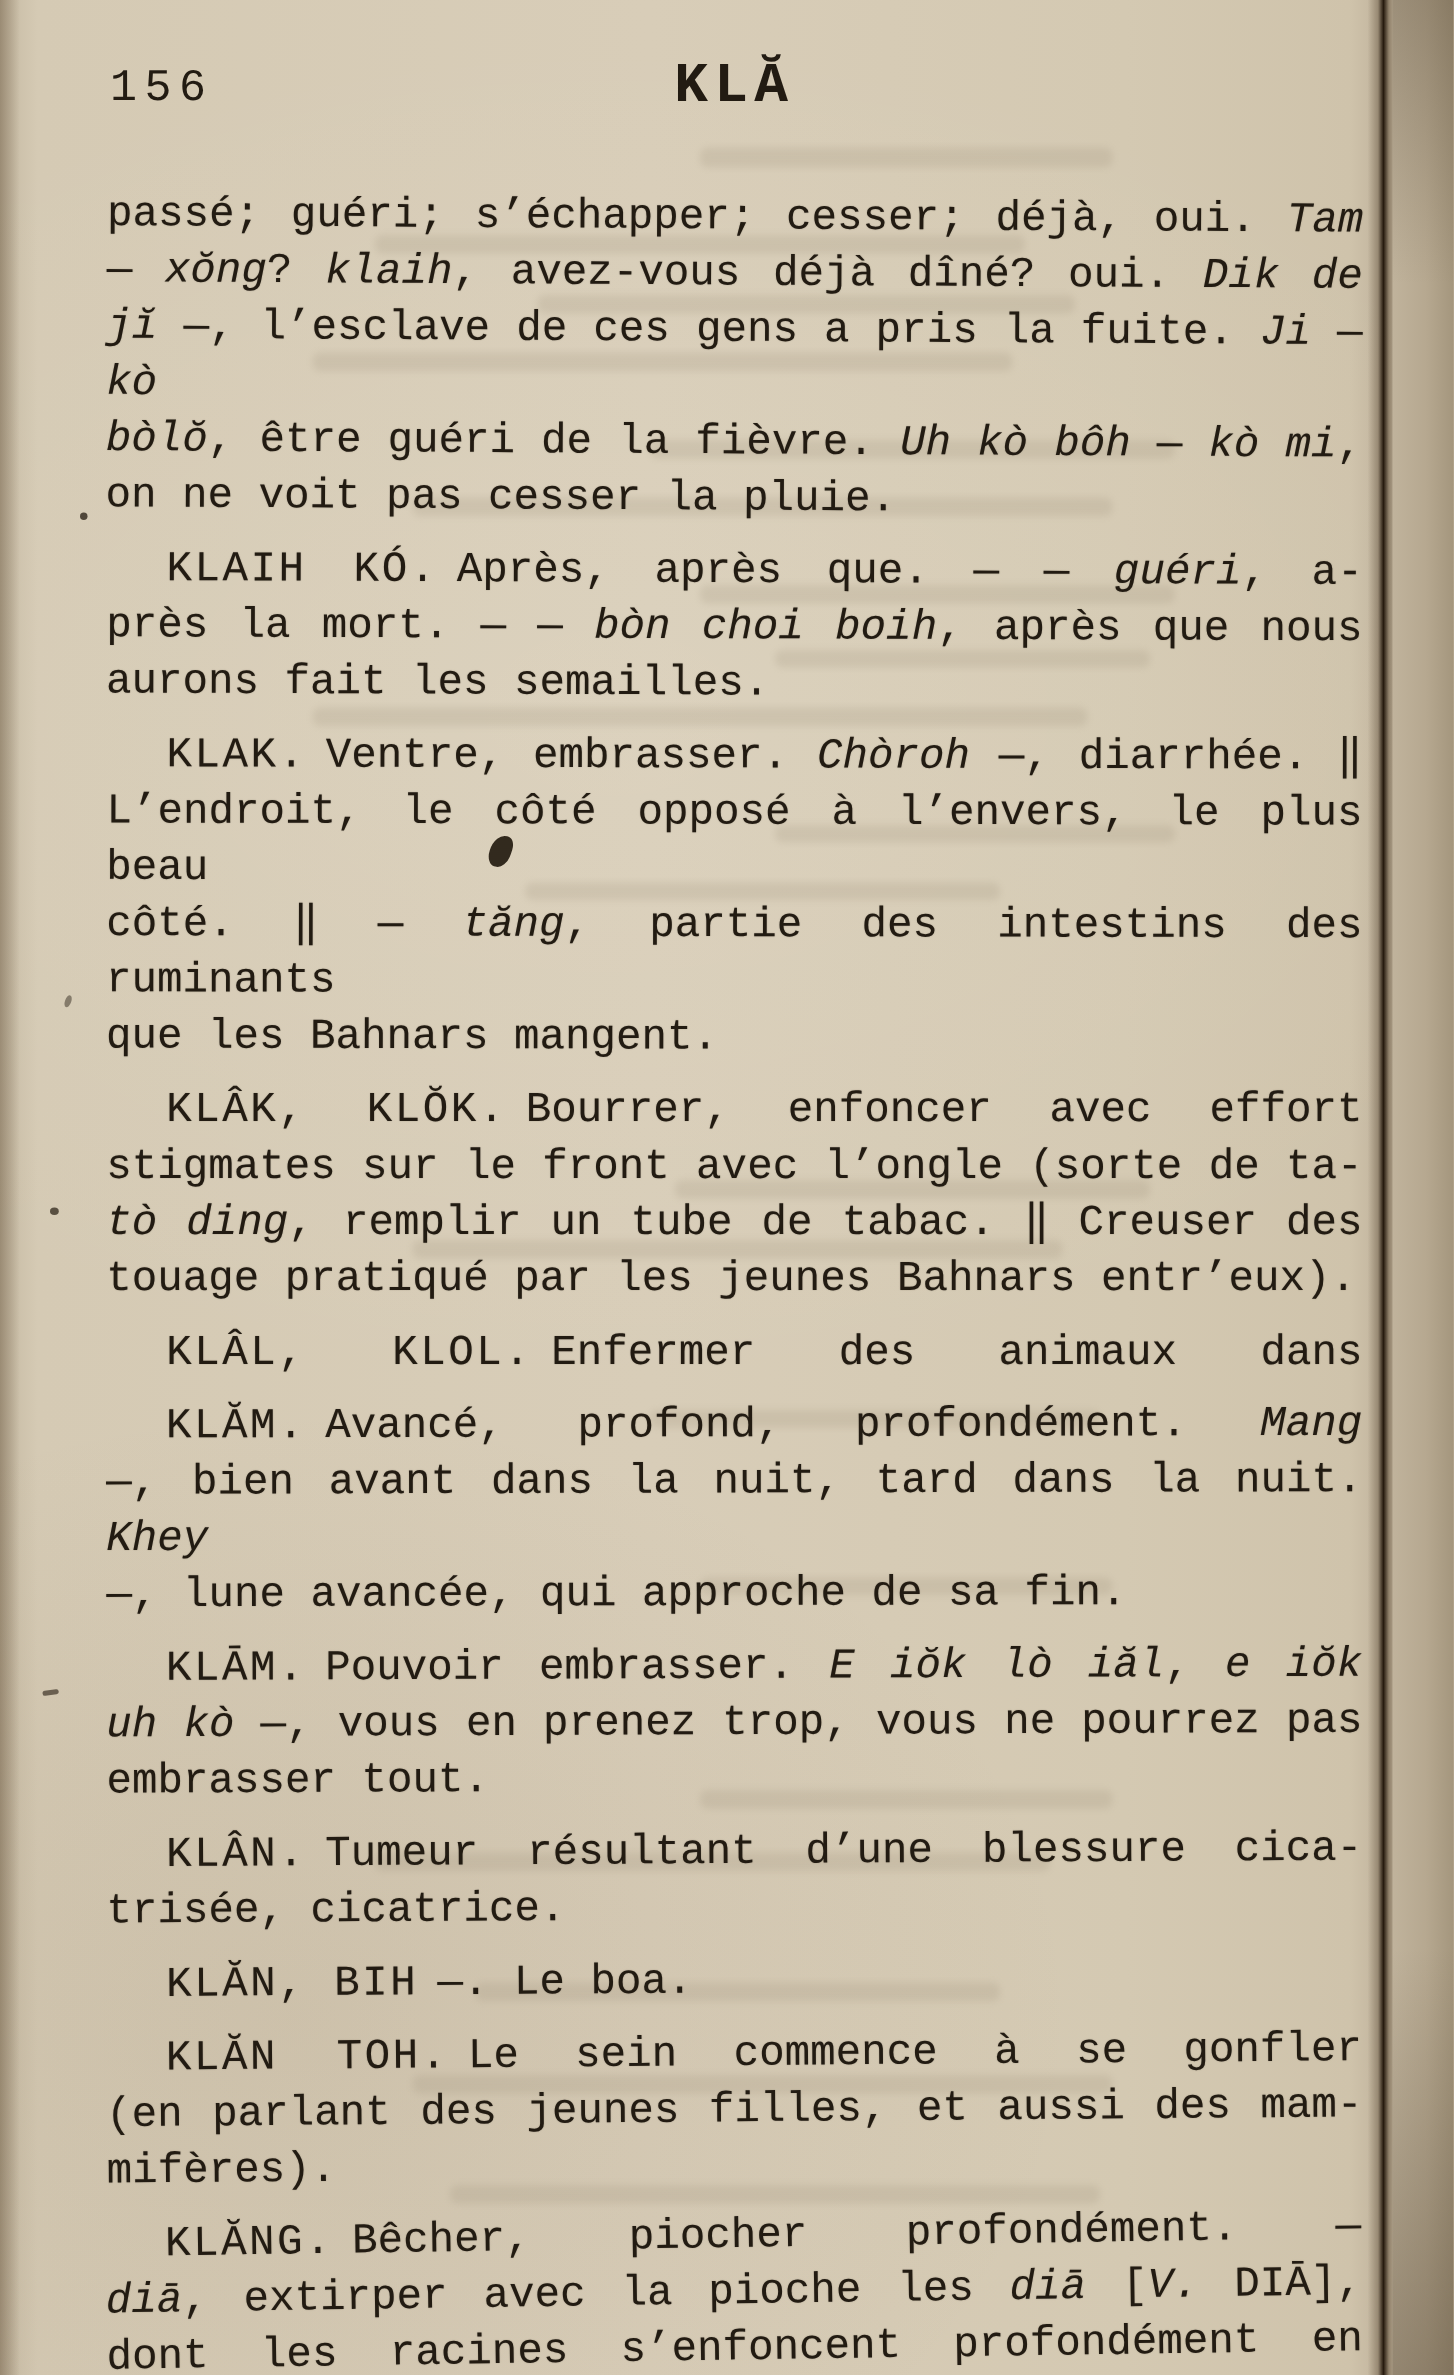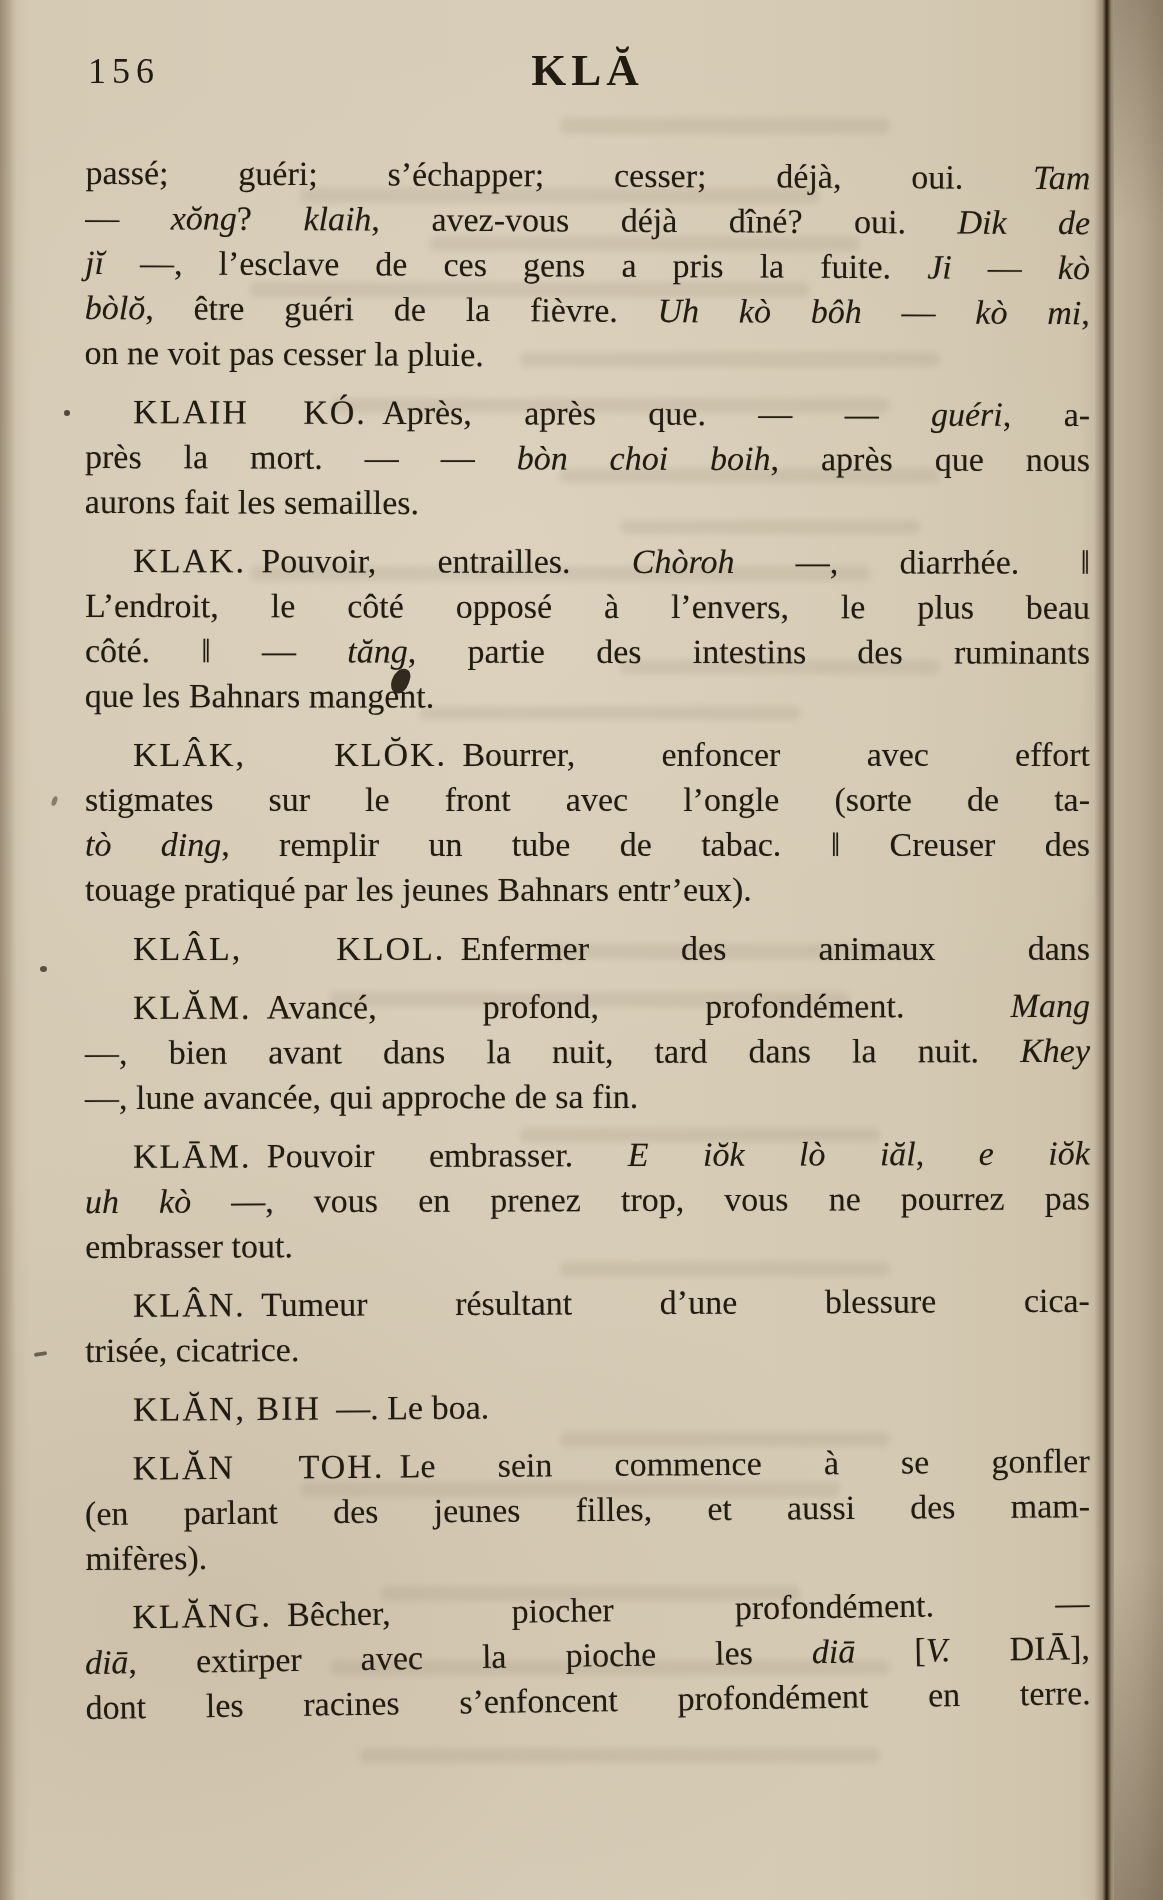--- a/index.html
+++ b/index.html
@@ -5,21 +5,21 @@
   html,body{margin:0;padding:0;background:#6b5b45;}
   .page{
     position:relative;
     width:1163px;height:1900px;
     overflow:hidden;
     background:
       radial-gradient(1200px 800px at 42% 30%, rgba(255,252,240,.10), rgba(0,0,0,0) 70%),
       radial-gradient(900px 700px at 20% 85%, rgba(120,98,70,.10), rgba(0,0,0,0) 70%),
       linear-gradient(90deg, #c5b9a2 0px, #d5cab4 30px, #d8cdb8 520px, #d4c9b2 900px, #cfc3ab 1080px, #c4b7a0 1100px),
       #d5cab4;
-    font-family:Liberation Serif, serif;
+    font-family:Liberation Mono, monospace;
     color:#221b12;
   }
   
   .left-edge{position:absolute;left:0;top:0;bottom:0;width:16px;
     background:linear-gradient(90deg, rgba(86,66,42,.38), rgba(86,66,42,0));}
   .crease{position:absolute;top:0;bottom:0;left:1094px;width:22px;
     background:linear-gradient(90deg, rgba(70,52,32,0) 0%, rgba(70,52,32,.35) 38%, #261a0e 58%, rgba(84,66,44,.45) 78%, rgba(84,66,44,.15) 100%);}
   .adjacent-page{position:absolute;top:0;bottom:0;left:1114px;right:0;
     background:
       linear-gradient(180deg, rgba(64,50,32,.28) 0%, rgba(64,50,32,0) 12%, rgba(64,50,32,0) 82%, rgba(64,50,32,.35) 100%),
@@ -97,21 +97,21 @@
         <div class="line j"><i>jĭ</i><span> —, l’esclave de ces gens a pris la fuite. </span><i>Ji</i><span> — </span><i>kò</i></div>
         <div class="line j"><i>bòlŏ</i><span>, être guéri de la fièvre. </span><i>Uh kò bôh</i><span> — </span><i>kò mi</i><span>,</span></div>
         <div class="line"><span>on ne voit pas cesser la pluie.</span></div>
       </div>
       <div class="entry indent">
         <div class="line j"><span class="headword">KLAIH KÓ.</span><span>Après, après que. — — </span><i>guéri</i><span>, a-</span></div>
         <div class="line j"><span>près la mort. — — </span><i>bòn choi boih</i><span>, après que nous</span></div>
         <div class="line"><span>aurons fait les semailles.</span></div>
       </div>
       <div class="entry indent">
-        <div class="line j"><span class="headword">KLAK.</span><span>Pouvoir, entrailles. </span><i>Chòroh</i><span> —, diarrhée. ‖</span></div>
+        <div class="line j"><span class="headword">KLAK.</span><span>Ventre, embrasser. </span><i>Chòroh</i><span> —, diarrhée. ‖</span></div>
         <div class="line j"><span>L’endroit, le côté opposé à l’envers, le plus beau</span></div>
         <div class="line j"><span>côté. ‖ — </span><i>tăng</i><span>, partie des intestins des ruminants</span></div>
         <div class="line"><span>que les Bahnars mangent.</span></div>
       </div>
       <div class="entry indent">
         <div class="line j"><span class="headword">KLÂK, KLŎK.</span><span>Bourrer, enfoncer avec effort</span></div>
         <div class="line j"><span>stigmates sur le front avec l’ongle (sorte de ta-</span></div>
         <div class="line j"><i>tò ding</i><span>, remplir un tube de tabac. ‖ Creuser des</span></div>
         <div class="line"><span>touage pratiqué par les jeunes Bahnars entr’eux).</span></div>
       </div>

